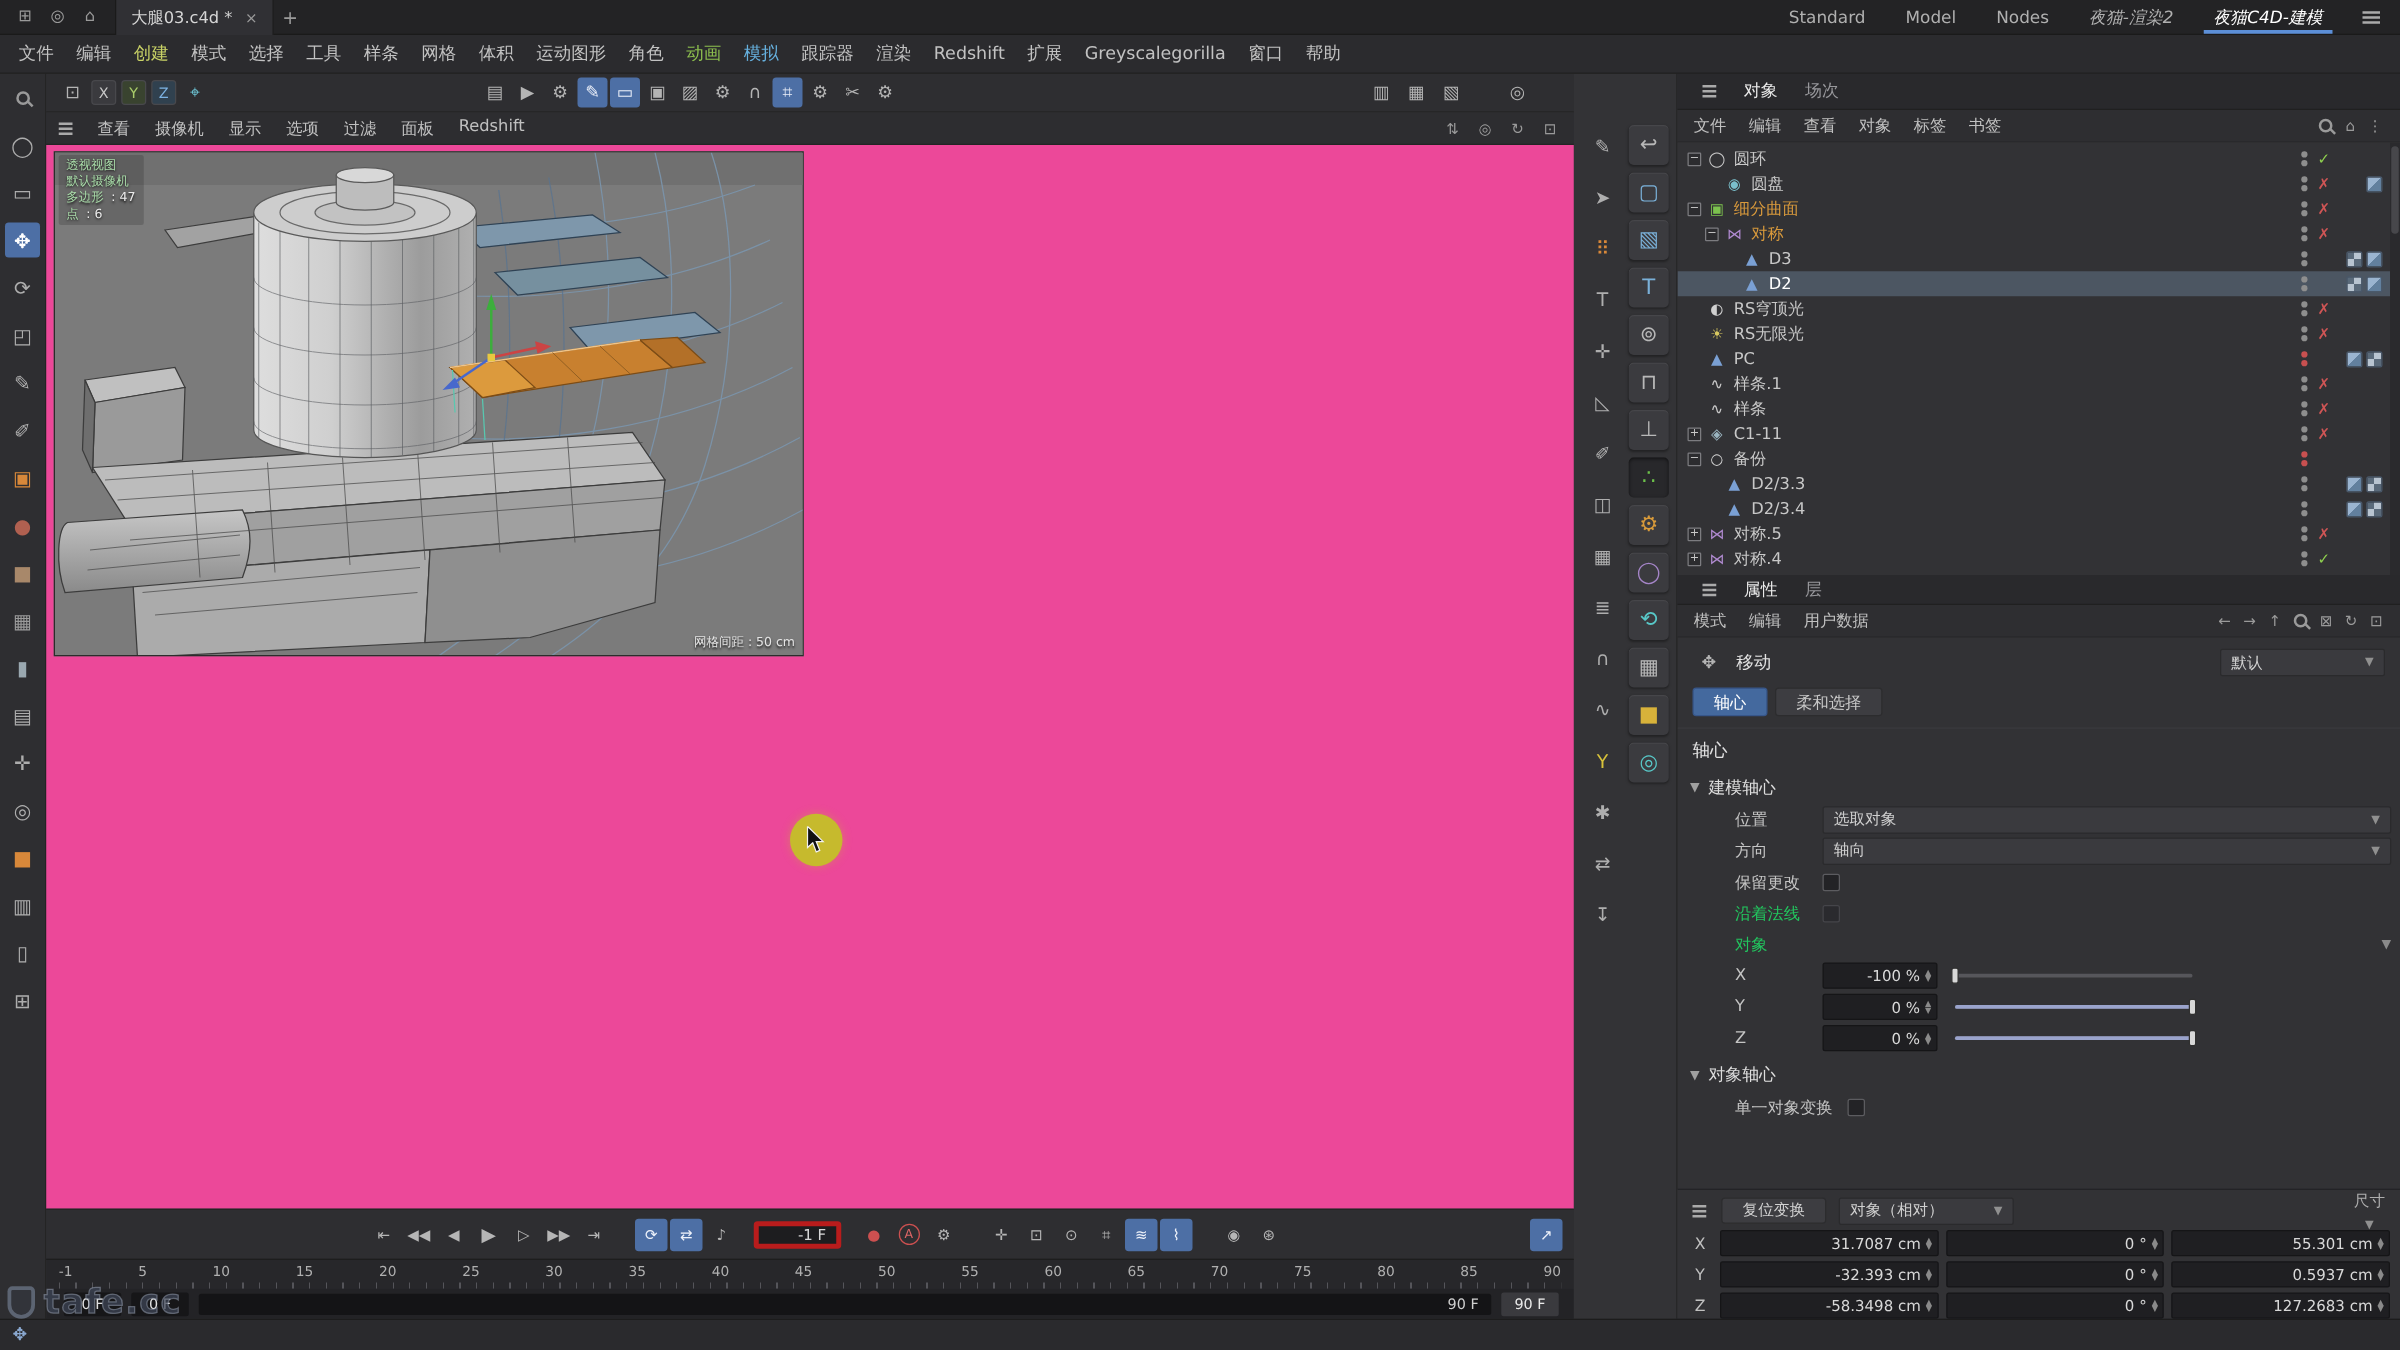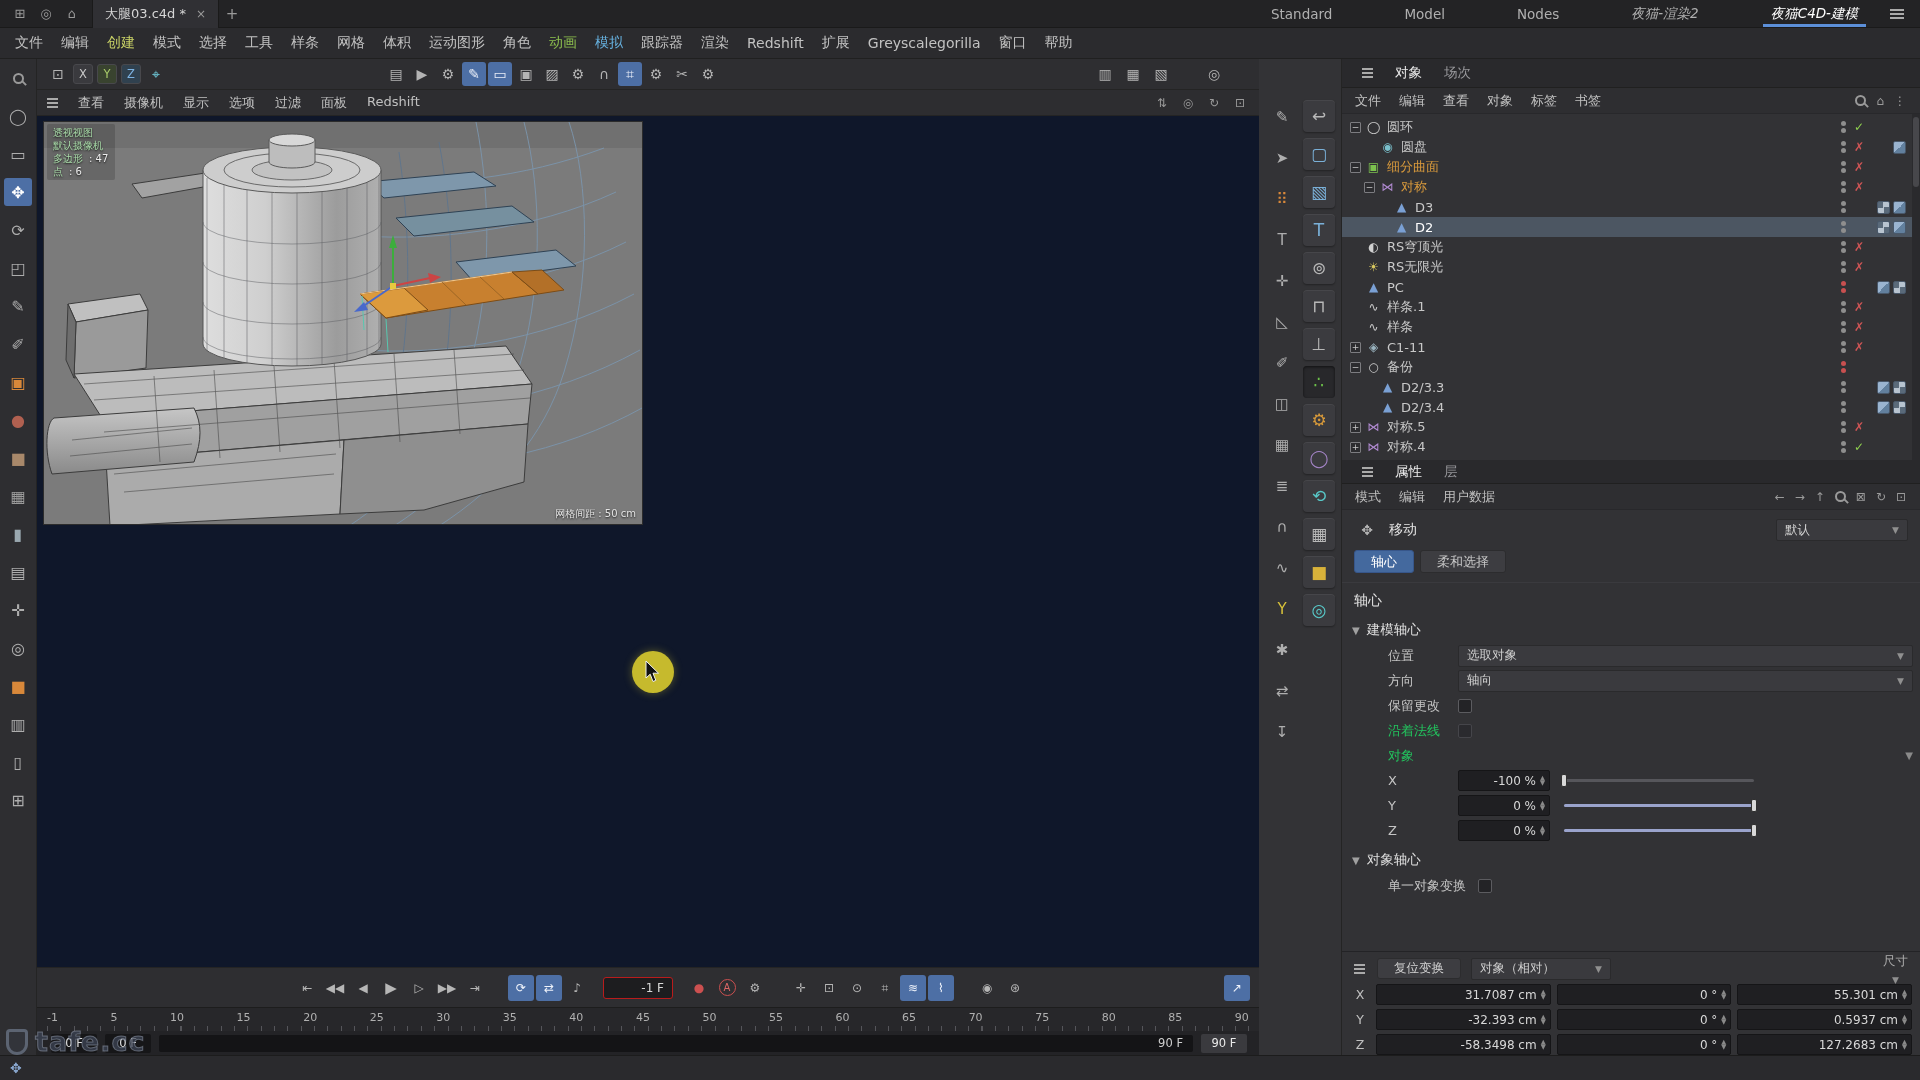--- a/index.html
+++ b/index.html
@@ -7,21 +7,21 @@
 body{font-family:"DejaVu Sans","Liberation Sans",sans-serif;}
 .app{position:relative;width:1920px;height:1080px;background:#333336;color:#c6c6c6;font-size:14px;overflow:hidden;}
 
 
 .titlebar{position:absolute;left:0;top:0;right:0;height:28px;background:#232325;display:flex;align-items:center;border-bottom:1px solid #1a1a1a;z-index:5;}
 .tb-icons{display:flex;align-items:center;gap:2px;padding:0 8px;}
 .tb-icon{width:24px;height:22px;display:flex;align-items:center;justify-content:center;color:#9a9a9a;font-size:13px;}
 .doc-tab{display:flex;align-items:center;gap:10px;height:28px;padding:0 12px;background:#303034;border-left:1px solid #1a1a1a;border-right:1px solid #1a1a1a;color:#d6d6d6;font-size:13px;}
 .doc-close{color:#9a9a9a;font-size:12px;}
 .tab-add{width:26px;text-align:center;color:#9a9a9a;font-size:15px;}
-.layout-tabs{margin-left:auto;display:flex;align-items:flex-start;height:100%;gap:40px;}
+.layout-tabs{margin-left:auto;display:flex;align-items:flex-start;height:100%;}
 .layout-tab{padding:0 16px;height:100%;display:flex;align-items:center;color:#b0b0b0;font-size:13.5px;position:relative;white-space:nowrap;}
 .layout-tab.italic{font-style:italic;}
 .layout-tab.active{color:#fff;}
 .layout-tab.active::after{content:"";position:absolute;left:8px;right:8px;bottom:0;height:3px;background:#5c8fd8;}
 .burger{position:relative;width:14px;height:2px;background:#aaa;box-shadow:0 -4px 0 #aaa,0 4px 0 #aaa;display:inline-block;}
 .burger.small{width:11px;}
 .hamburger{padding:0 16px;display:flex;align-items:center;}
 
 
 .menubar{position:absolute;left:0;top:28px;right:0;height:31px;background:#2b2b2e;display:flex;align-items:center;padding-left:6px;border-bottom:1px solid #202020;z-index:4;}
@@ -38,35 +38,35 @@
 .tb-flex{flex:1;}
 
 
 .vp-menubar{position:absolute;left:37px;top:90px;width:1222px;height:26px;background:#2d2d30;display:flex;align-items:center;border-bottom:1px solid #242424;font-size:13px;}
 .vp-menu-item{padding:0 10px;color:#c0c0c0;}
 .vp-burger{padding:0 10px;display:flex;align-items:center;}
 .vp-right{margin-left:auto;display:flex;gap:4px;padding-right:8px;}
 .vp-right .tool-btn{font-size:12px;min-width:20px;height:20px;color:#9a9a9a;}
 
 
-.viewport{position:absolute;left:37px;top:116px;width:1222px;height:851px;background:#0f172a;}
+.viewport{position:absolute;left:37px;top:116px;width:1222px;height:851px;background:#ec4899;}
 .render-view{position:absolute;left:6px;top:5px;width:600px;height:404px;background:#7a7a7a;border:1px solid #2c2c2c;overflow:hidden;}
 .render-view svg{position:absolute;left:0;top:0;}
 .hud-left{position:absolute;left:3px;top:2px;font-size:10px;line-height:13px;color:#ececec;text-shadow:0 1px 2px rgba(0,0,0,.85);background:rgba(30,30,30,.22);padding:2px 6px;border-radius:2px;}
 .hud-row{display:flex;gap:6px;}
 .hud-row .lbl{color:#a9dca9;}
 .hud-grid{position:absolute;right:6px;bottom:3px;font-size:10px;color:#e4e4e4;text-shadow:0 1px 2px rgba(0,0,0,.85);}
 
 
 .transport{position:absolute;left:37px;top:967px;width:1222px;height:40px;background:#2e2e31;display:flex;align-items:center;border-top:1px solid #242424;padding:0 8px;}
 .t-spacer{width:248px;}
 .tbtn{min-width:26px;height:26px;display:flex;align-items:center;justify-content:center;color:#b6b6b6;font-size:12px;border-radius:3px;margin:0 1px;white-space:nowrap;}
 .tbtn.active{background:#4d6fa5;color:#eef2fa;}
 .tbtn.play{font-size:15px;}
-.frame-field{width:70px;height:22px;background:#1d1d1f;border:1px solid #b91c1c;border-radius:3px;color:#d8d8d8;font-size:12px;display:flex;align-items:center;justify-content:flex-end;padding:0 8px;margin:0 12px;}
+.frame-field{width:70px;height:22px;background:#1d1d1f;border:4px solid #b91c1c;border-radius:3px;color:#d8d8d8;font-size:12px;display:flex;align-items:center;justify-content:flex-end;padding:0 8px;margin:0 12px;}
 .rec-circle{width:17px;height:17px;border:1px solid #cc5050;border-radius:50%;display:flex;align-items:center;justify-content:center;font-size:10px;color:#d66;}
 .t-gap{width:18px;}
 .ruler{position:absolute;left:37px;top:1007px;width:1222px;height:24px;background:#27272a;border-top:1px solid #1d1d1d;}
 .ruler-ticks{position:absolute;left:10px;right:10px;top:3px;display:flex;justify-content:space-between;font-size:11px;color:#b0b0b0;}
 .ruler::after{content:"";position:absolute;left:10px;right:10px;bottom:0;height:5px;background-image:repeating-linear-gradient(90deg,#55555a 0 1px,transparent 1px 13.35px);}
 .range-row{position:absolute;left:37px;top:1031px;width:1222px;height:24px;background:#232326;display:flex;align-items:center;padding:0 4px 0 14px;}
 .range-field{height:19px;min-width:46px;background:#161618;border-radius:2px;color:#e0e0e0;font-size:11.5px;display:flex;align-items:center;justify-content:center;padding:0 8px;margin-right:8px;}
 .range-bar{flex:1;height:17px;background:#141416;border-radius:2px;margin-right:8px;display:flex;align-items:center;justify-content:flex-end;color:#cfcfcf;font-size:11.5px;padding:0 10px;}
 .range-field.end{background:#3a3a3e;color:#eaeaea;}
 

